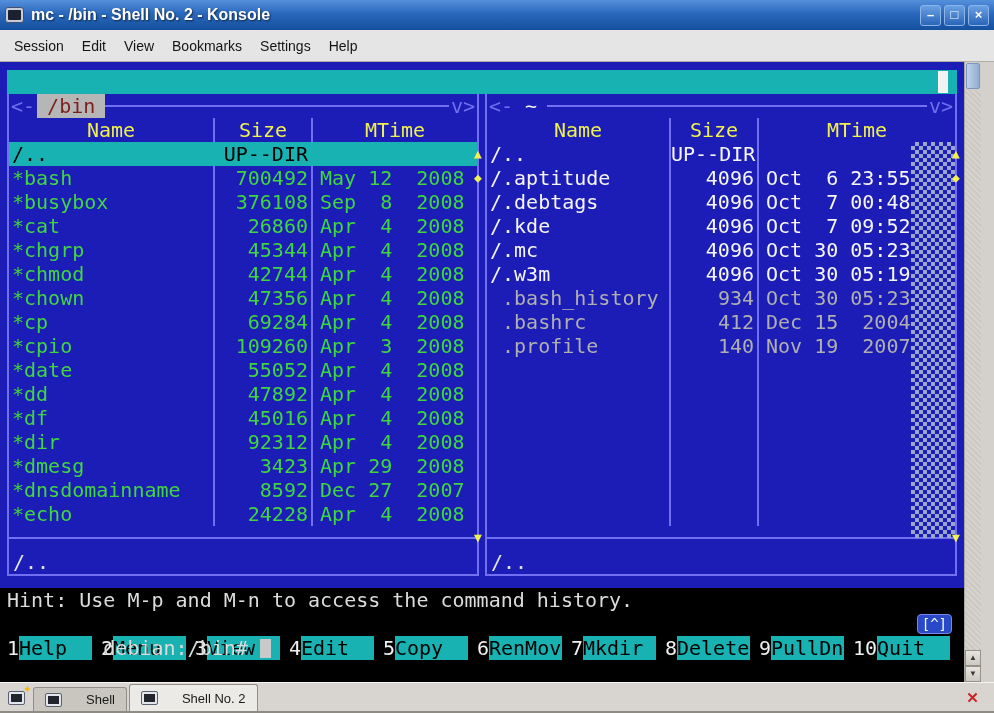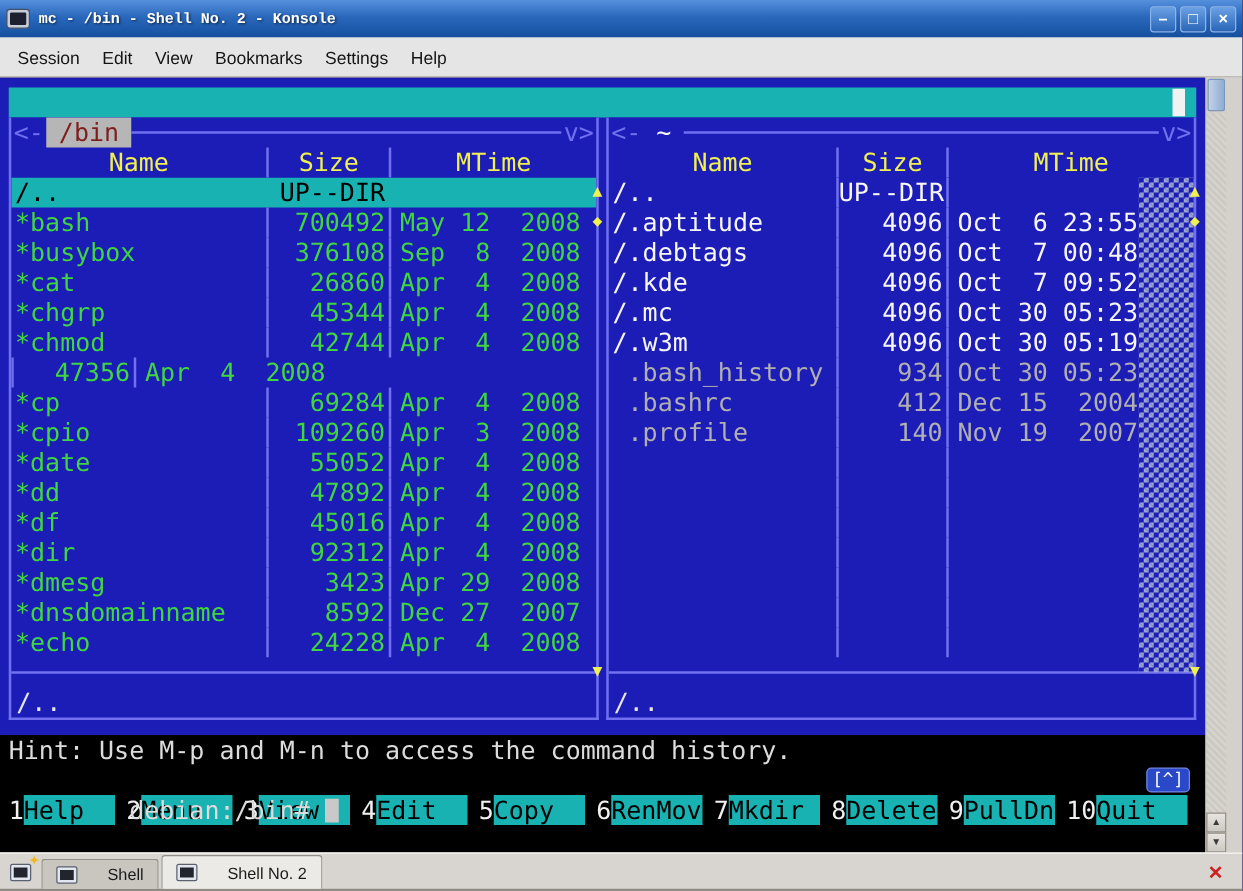--- a/index.html
+++ b/index.html
@@ -9,22 +9,22 @@
     --blue:#1c1cb6; --cyan:#18b2b2; --green:#40d640; --yellow:#f0f050;
     --frame:#7070f0; --graytxt:#b0b0b0;
   }
   .window { width:994px; height:713px; display:flex; flex-direction:column; background:#d4d0cb; }
 
   
   .titlebar { height:30px; flex:0 0 30px; background:linear-gradient(to bottom,#5590dc 0%,#2a68bc 45%,#15509e 100%);
               display:flex; align-items:center; padding:0 5px; }
   .app-icon { width:19px; height:16px; background:#c7cdd8; border:1px solid #44506a; border-radius:3px; position:relative; flex:0 0 19px;}
   .app-icon::after { content:""; position:absolute; inset:2px; background:#1d2030; border-radius:1px; }
-  .title-text { color:#fff; font-weight:bold; font-size:12px; margin-left:7px; flex:1; white-space:nowrap; overflow:hidden;
-                text-shadow:1px 1px 2px rgba(0,0,0,.6);font-family:Liberation Mono, monospace; }
+  .title-text { color:#fff; font-weight:bold; font-size:16px; margin-left:7px; flex:1; white-space:nowrap; overflow:hidden;
+                text-shadow:1px 1px 2px rgba(0,0,0,.6); }
   .winbtn { width:21px; height:21px; margin-left:3px; background:linear-gradient(#6aa0e4,#2a66b8);
             border:1px solid #8cb4e8; border-radius:3px; color:#fff; font-size:13px; line-height:18px;
             text-align:center; font-weight:bold; cursor:default; }
 
   
   .menubar { height:32px; flex:0 0 32px; background:#e5e5e5; border-bottom:1px solid #b2aea8;
              display:flex; align-items:center; padding-left:5px; }
   .menu-item { font-size:14px; color:#141414; padding:5px 9px; }
 
   
@@ -189,20 +189,21 @@
     <span class="cell cell-name">*chgrp</span>
     <span class="cell cell-size">45344</span>
     <span class="cell cell-mtime">Apr  4  2008</span>
   </div>
                 <div class="frow t-exec">
     <span class="cell cell-name">*chmod</span>
     <span class="cell cell-size">42744</span>
     <span class="cell cell-mtime">Apr  4  2008</span>
   </div>
                 <div class="frow t-exec">
+    <span class="cell cell-name">*chown</span>
     <span class="cell cell-size">47356</span>
     <span class="cell cell-mtime">Apr  4  2008</span>
   </div>
                 <div class="frow t-exec">
     <span class="cell cell-name">*cp</span>
     <span class="cell cell-size">69284</span>
     <span class="cell cell-mtime">Apr  4  2008</span>
   </div>
                 <div class="frow t-exec">
     <span class="cell cell-name">*cpio</span>

